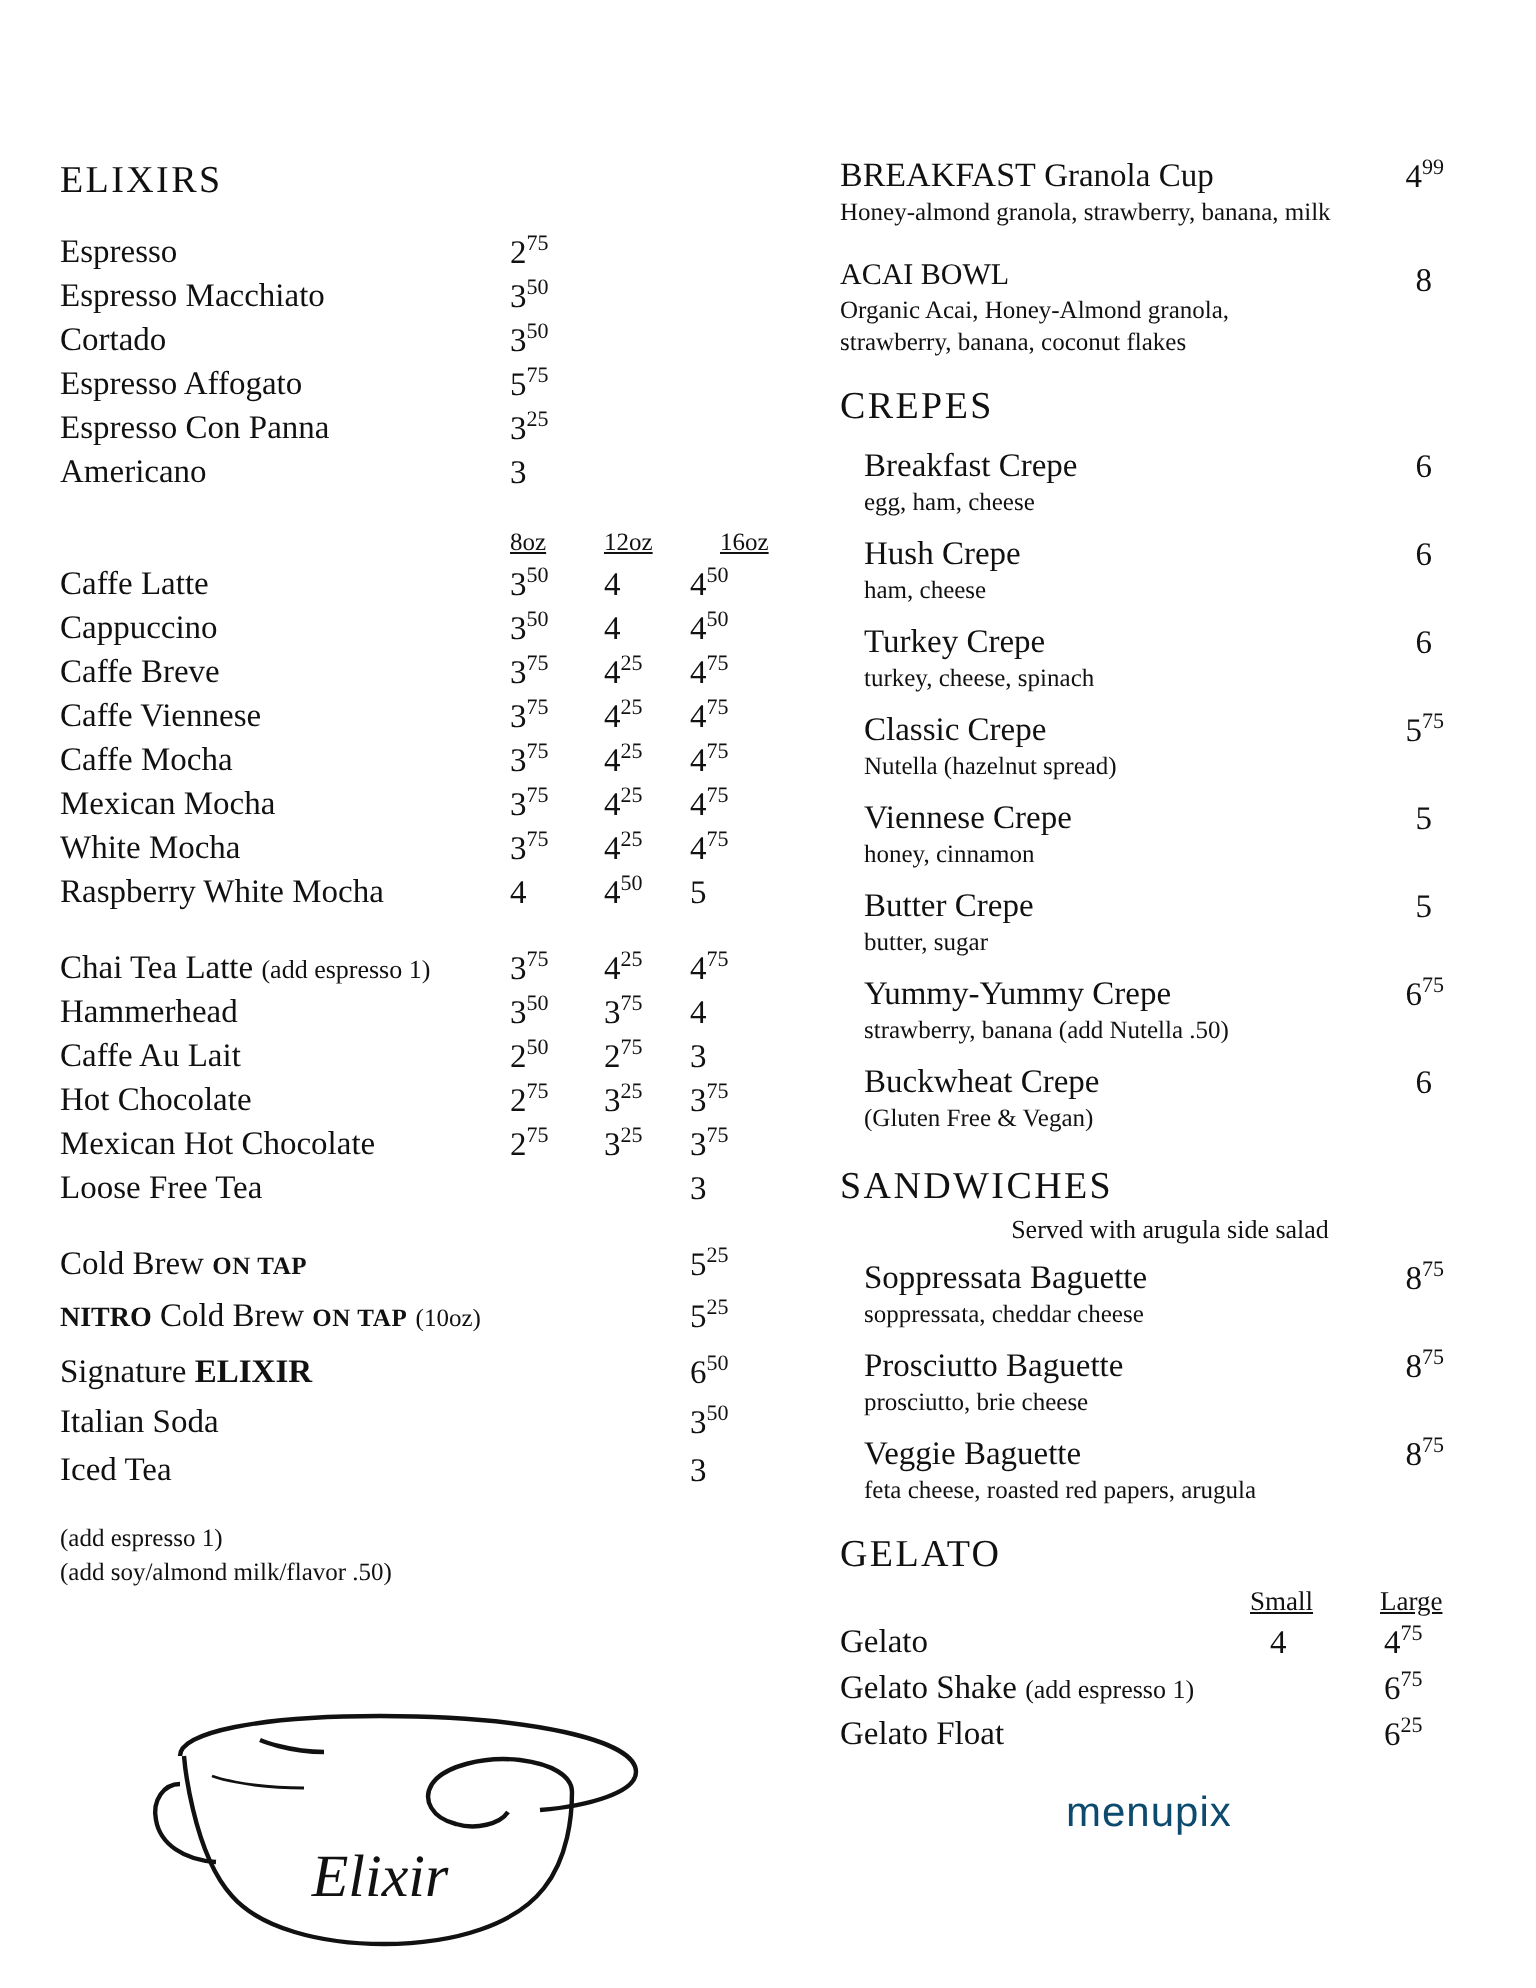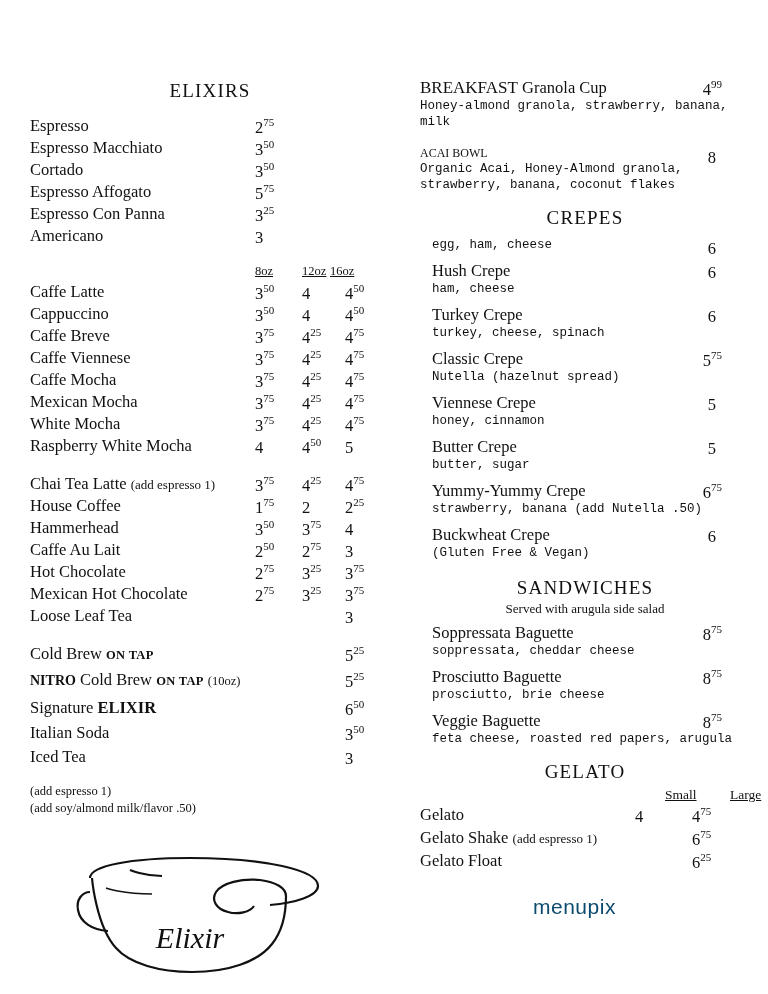--- a/index.html
+++ b/index.html
@@ -26,21 +26,21 @@
     top: 80px;
     width: 360px;
   }
   .col-right {
     position: absolute;
     left: 420px;
     top: 78px;
     width: 330px;
   }
   .section-title {
-    text-align: center;
+    text-align: left;
     font-size: 19px;
     letter-spacing: 1.2px;
     margin: 0 0 14px 0;
     font-weight: normal;
   }
   .section-title.right {
     margin-top: 14px;
     margin-bottom: 8px;
   }
   .row {
@@ -77,21 +77,21 @@
     height: 18px;
     font-size: 12.5px;
   }
   .sizes span {
     position: absolute;
     top: 0;
     text-decoration: underline;
   }
   .s1 { left: 225px; }
   .s2 { left: 272px; }
-  .s3 { left: 300px; }
+  .s3 { left: 330px; }
   .gap-md { height: 16px; }
 
   .tag {
     font-size: 12.5px;
     font-weight: bold;
     letter-spacing: 0.3px;
   }
   .small-note {
     font-size: 12.5px;
   }
@@ -121,42 +121,40 @@
   .ritem .rprice {
     position: absolute;
     right: 28px;
     top: 0;
     font-size: 16.5px;
   }
   .ritem .rdesc {
     font-size: 12.5px;
     padding-left: 12px;
     line-height: 16px;
-    font-family: Liberation Mono, monospace;
   }
   .ritem.nopad .rname, .ritem.nopad .rdesc { padding-left: 0; }
   .spacer6 { height: 6px; }
   .spacer14 { height: 14px; }
 
   .served {
     text-align: center;
     font-size: 13px;
     margin-bottom: 6px;
   }
 
   .gelato-heads {
     position: relative;
     height: 18px;
     font-size: 13.5px;
   }
   .gelato-heads span {
     position: absolute;
     top: 0;
     text-decoration: underline;
-    margin-left: 40px;
   }
   .gh-small { left: 205px; }
   .gh-large { left: 270px; }
 
   .grow {
     position: relative;
     height: 23px;
     font-size: 16.5px;
   }
   .grow .gname { position: absolute; left: 0; top: 0; }
@@ -281,26 +279,20 @@
     <div class="gap-md"></div>
 
     <div>
       <div class="row">
         <span class="name"><span>Chai Tea Latte</span> <span class="note">(add espresso 1)</span></span>
         <span class="price p1"><span>3</span><span class="cents">75</span></span>
         <span class="price p2"><span>4</span><span class="cents">25</span></span>
         <span class="price p3"><span>4</span><span class="cents">75</span></span>
       </div>
       <div class="row">
-        <span class="name">House Coffee</span>
-        <span class="price p1"><span>1</span><span class="cents">75</span></span>
-        <span class="price p2"><span>2</span><span class="cents"></span></span>
-        <span class="price p3"><span>2</span><span class="cents">25</span></span>
-      </div>
-      <div class="row">
         <span class="name">Hammerhead</span>
         <span class="price p1"><span>3</span><span class="cents">50</span></span>
         <span class="price p2"><span>3</span><span class="cents">75</span></span>
         <span class="price p3"><span>4</span><span class="cents"></span></span>
       </div>
       <div class="row">
         <span class="name">Caffe Au Lait</span>
         <span class="price p1"><span>2</span><span class="cents">50</span></span>
         <span class="price p2"><span>2</span><span class="cents">75</span></span>
         <span class="price p3"><span>3</span><span class="cents"></span></span>
@@ -311,21 +303,21 @@
         <span class="price p2"><span>3</span><span class="cents">25</span></span>
         <span class="price p3"><span>3</span><span class="cents">75</span></span>
       </div>
       <div class="row">
         <span class="name">Mexican Hot Chocolate</span>
         <span class="price p1"><span>2</span><span class="cents">75</span></span>
         <span class="price p2"><span>3</span><span class="cents">25</span></span>
         <span class="price p3"><span>3</span><span class="cents">75</span></span>
       </div>
       <div class="row">
-        <span class="name">Loose Leaf Tea</span>
+        <span class="name">Loose Free Tea</span>
         <span class="price p3"><span>3</span><span class="cents"></span></span>
       </div>
     </div>
 
     <div class="gap-md"></div>
 
     <div>
       <div class="row" style="height:26px">
         <span class="name"><span>Cold Brew</span> <span class="tag">ON TAP</span></span>
         <span class="price p3"><span>5</span><span class="cents">25</span></span>
@@ -358,30 +350,31 @@
 
     <div class="ritem nopad">
       <div class="rname"><span style="font-size:17px">BREAKFAST</span><span> Granola Cup</span></div>
       <div class="rprice"><span>4</span><span class="cents">99</span></div>
       <div class="rdesc">Honey-almond granola, strawberry, banana, milk</div>
     </div>
 
     <div class="spacer14"></div>
 
     <div class="ritem nopad">
-      <div class="rname" style="font-size:12px">ACAI BOWL</div>
+      <div class="rname" style="font-size:15px">ACAI BOWL</div>
       <div class="rprice" style="right:34px"><span>8</span><span class="cents"></span></div>
       <div class="rdesc" style="white-space:pre-line">Organic Acai, Honey-Almond granola,
 strawberry, banana, coconut flakes</div>
     </div>
 
     <div class="section-title right">CREPES</div>
 
     <div>
       <div class="ritem">
+        <div class="rname">Breakfast Crepe</div>
         <div class="rprice" style="right:34px"><span>6</span><span class="cents"></span></div>
         <div class="rdesc">egg, ham, cheese</div>
       </div>
       <div class="spacer6"></div>
       <div class="ritem">
         <div class="rname">Hush Crepe</div>
         <div class="rprice" style="right:34px"><span>6</span><span class="cents"></span></div>
         <div class="rdesc">ham, cheese</div>
       </div>
       <div class="spacer6"></div>

